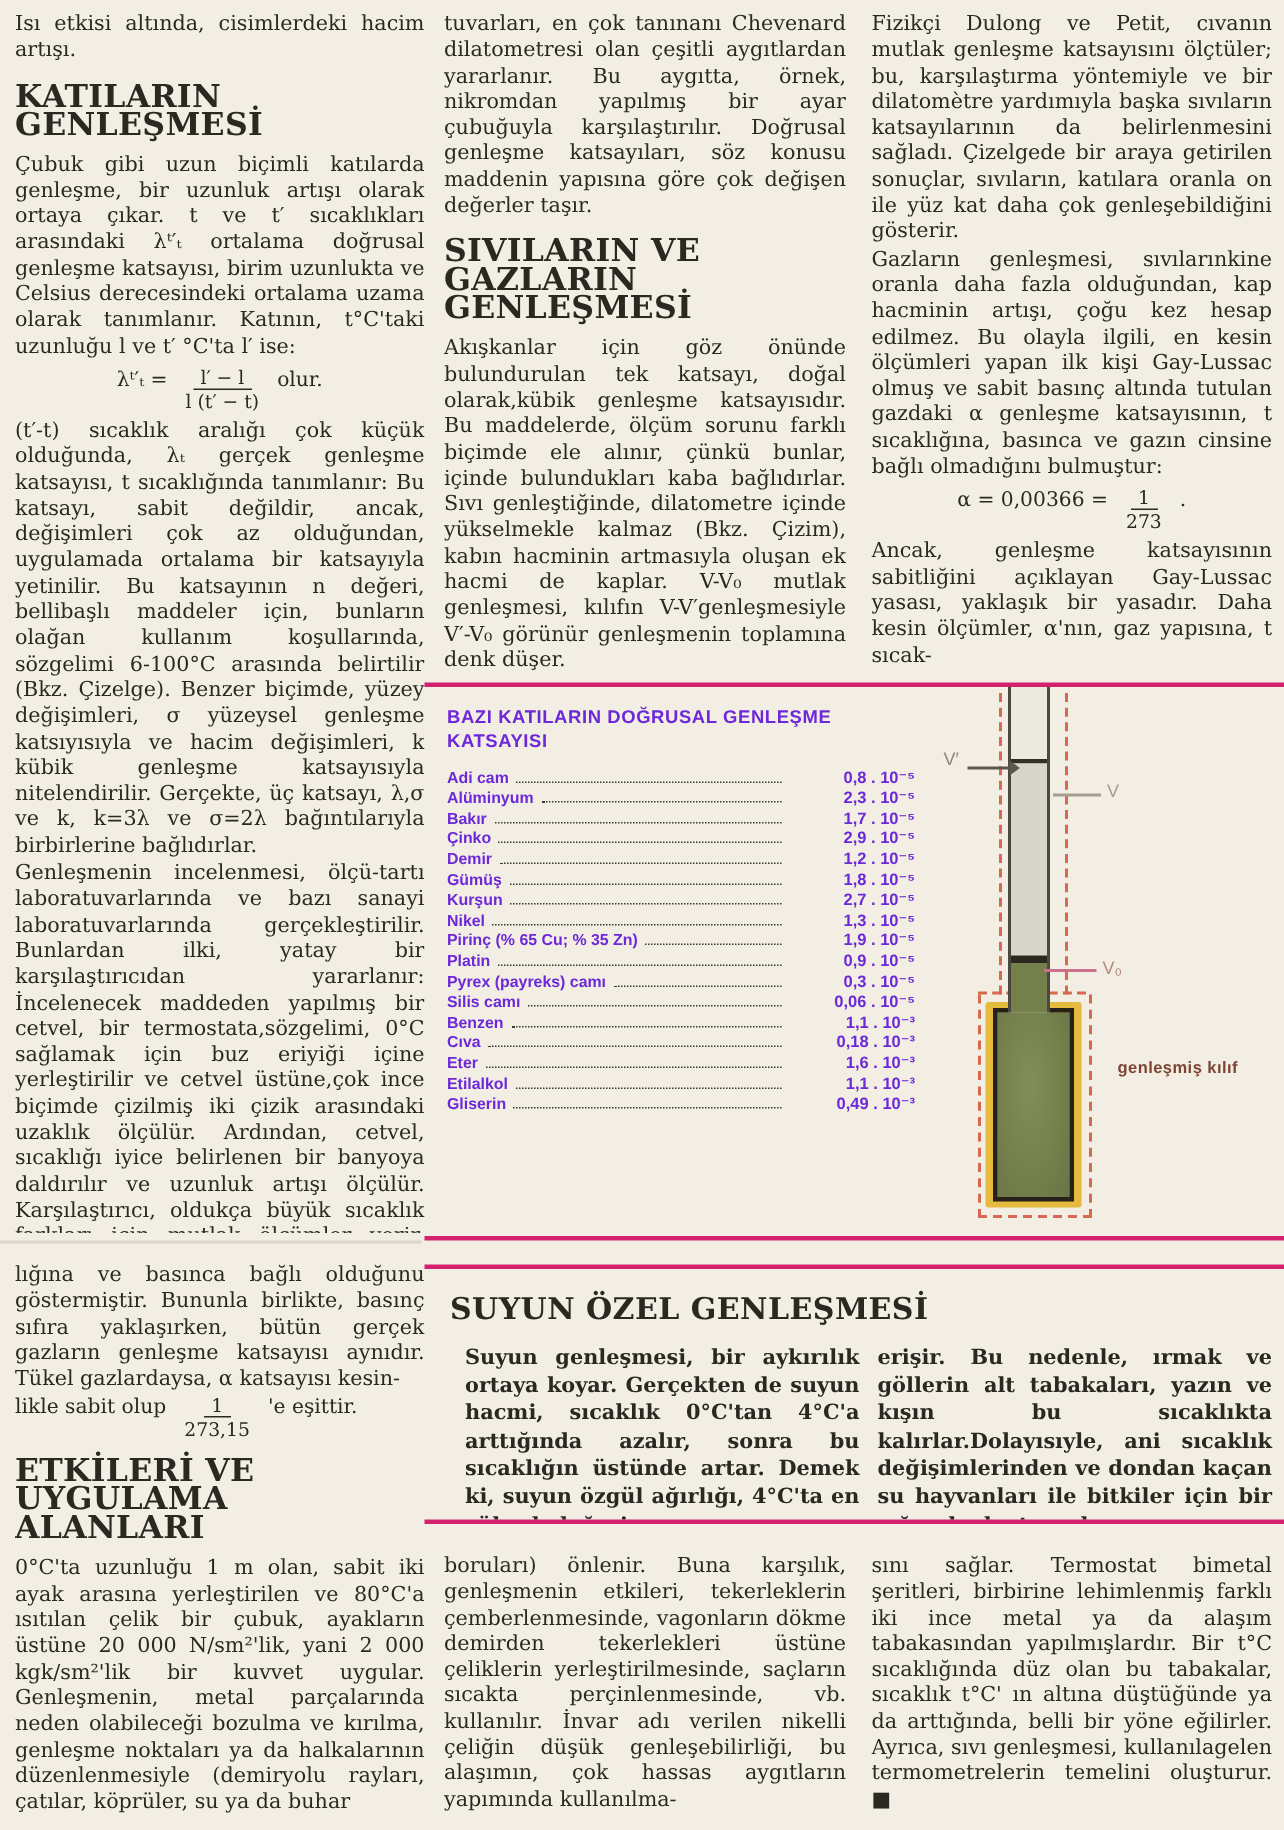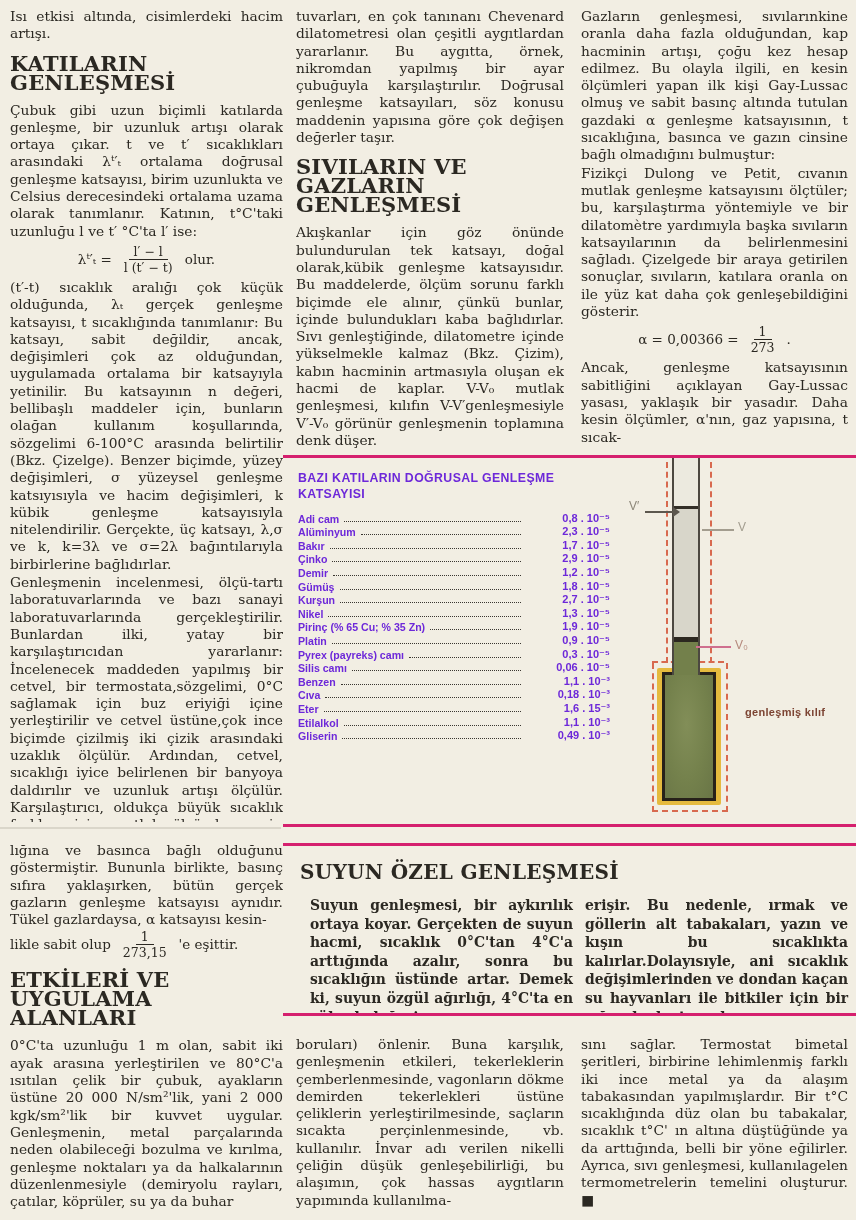--- a/index.html
+++ b/index.html
@@ -17,21 +17,21 @@
 
   
   #col1-top{left:10px; top:8px; width:273px; height:814px;}
   #col2-top{left:296px; top:8px; width:268px; height:442px;}
   #col3-top{left:581px; top:8px; width:267px; height:444px;}
   #col1-bottom{left:10px; top:842px; width:273px; height:376px;}
   #col2-bottom{left:296px; top:1036px; width:268px; height:182px;}
   #col3-bottom{left:581px; top:1036px; width:267px; height:182px;}
 
   
-  .formula{display:flex; justify-content:center; align-items:center; gap:7px; margin:5px 0 5px 0; font-size:13.5px;}
+  .formula{display:flex; justify-content:center; gap:7px; margin:5px 0 5px 0; font-size:13.5px;}
   .formula.inline{justify-content:flex-start; margin:2px 0;}
   .frac{display:inline-flex; flex-direction:column; align-items:center; font-size:12.5px; line-height:13px;}
   .frac .num{padding:0 5px 1px 5px; border-bottom:1.4px solid #2b2822;}
   .frac .den{padding:1px 5px 0 5px;}
 
   
   #left-hairline{left:0px; top:827px; width:281px; height:2px; background:#dad6ca;}
 
   
   .pink-box{border-top:3px solid #d5206e; border-bottom:3px solid #d5206e;}
@@ -99,22 +99,22 @@
     <p>Genleşmenin incelenmesi, ölçü-tartı laboratuvarlarında ve bazı sanayi laboratuvarlarında gerçekleştirilir. Bunlardan ilki, yatay bir karşılaştırıcıdan yararlanır: İncelenecek maddeden yapılmış bir cetvel, bir termostata,sözgelimi, 0°C sağlamak için buz eriyiği içine yerleştirilir ve cetvel üstüne,çok ince biçimde çizilmiş iki çizik arasındaki uzaklık ölçülür. Ardından, cetvel, sıcaklığı iyice belirlenen bir banyoya daldırılır ve uzunluk artışı ölçülür. Karşılaştırıcı, oldukça büyük sıcaklık farkları için mutlak ölçümler verir. Sanayi labora-</p>
   </div>
 
   <div class="block body-txt" id="col2-top">
     <p>tuvarları, en çok tanınanı Chevenard dilatometresi olan çeşitli aygıtlardan yararlanır. Bu aygıtta, örnek, nikromdan yapılmış bir ayar çubuğuyla karşılaştırılır. Doğrusal genleşme katsayıları, söz konusu maddenin yapısına göre çok değişen değerler taşır.</p>
     <div class="sec-head">SIVILARIN VE GAZLARIN GENLEŞMESİ</div>
     <p>Akışkanlar için göz önünde bulundurulan tek katsayı, doğal olarak,kübik genleşme katsayısıdır. Bu maddelerde, ölçüm sorunu farklı biçimde ele alınır, çünkü bunlar, içinde bulundukları kaba bağlıdırlar. Sıvı genleştiğinde, dilatometre içinde yükselmekle kalmaz (Bkz. Çizim), kabın hacminin artmasıyla oluşan ek hacmi de kaplar. V-V₀ mutlak genleşmesi, kılıfın V-V′genleşmesiyle V′-V₀ görünür genleşmenin toplamına denk düşer.</p>
   </div>
 
   <div class="block body-txt" id="col3-top">
+    <p>Fizikçi Dulong ve Petit, cıvanın mutlak genleşme katsayısını ölçtüler; bu, karşılaştırma yöntemiyle ve bir dilatomètre yardımıyla başka sıvıların katsayılarının da belirlenmesini sağladı. Çizelgede bir araya getirilen sonuçlar, sıvıların, katılara oranla on ile yüz kat daha çok genleşebildiğini gösterir.</p>
     <p>Gazların genleşmesi, sıvılarınkine oranla daha fazla olduğundan, kap hacminin artışı, çoğu kez hesap edilmez. Bu olayla ilgili, en kesin ölçümleri yapan ilk kişi Gay-Lussac olmuş ve sabit basınç altında tutulan gazdaki α genleşme katsayısının, t sıcaklığına, basınca ve gazın cinsine bağlı olmadığını bulmuştur:</p>
-    <p>Fizikçi Dulong ve Petit, cıvanın mutlak genleşme katsayısını ölçtüler; bu, karşılaştırma yöntemiyle ve bir dilatomètre yardımıyla başka sıvıların katsayılarının da belirlenmesini sağladı. Çizelgede bir araya getirilen sonuçlar, sıvıların, katılara oranla on ile yüz kat daha çok genleşebildiğini gösterir.</p>
     <div class="formula">
       <span>α = 0,00366 =</span>
       <span class="frac">
         <span class="num">1</span>
         <span class="den">273</span>
       </span>
       <span>.</span>
     </div>
     <p>Ancak, genleşme katsayısının sabitliğini açıklayan Gay-Lussac yasası, yaklaşık bir yasadır. Daha kesin ölçümler, α'nın, gaz yapısına, t sıcak-</p>
   </div>
@@ -206,21 +206,21 @@
 
           <div class="tb-row">
             <span class="nm">Cıva</span>
             <span class="leader"></span>
             <span class="val">0,18 . 10⁻³</span>
           </div>
 
           <div class="tb-row">
             <span class="nm">Eter</span>
             <span class="leader"></span>
-            <span class="val">1,6 . 15⁻³</span>
+            <span class="val">1,6 . 10⁻³</span>
           </div>
 
           <div class="tb-row">
             <span class="nm">Etilalkol</span>
             <span class="leader"></span>
             <span class="val">1,1 . 10⁻³</span>
           </div>
 
           <div class="tb-row">
             <span class="nm">Gliserin</span>

